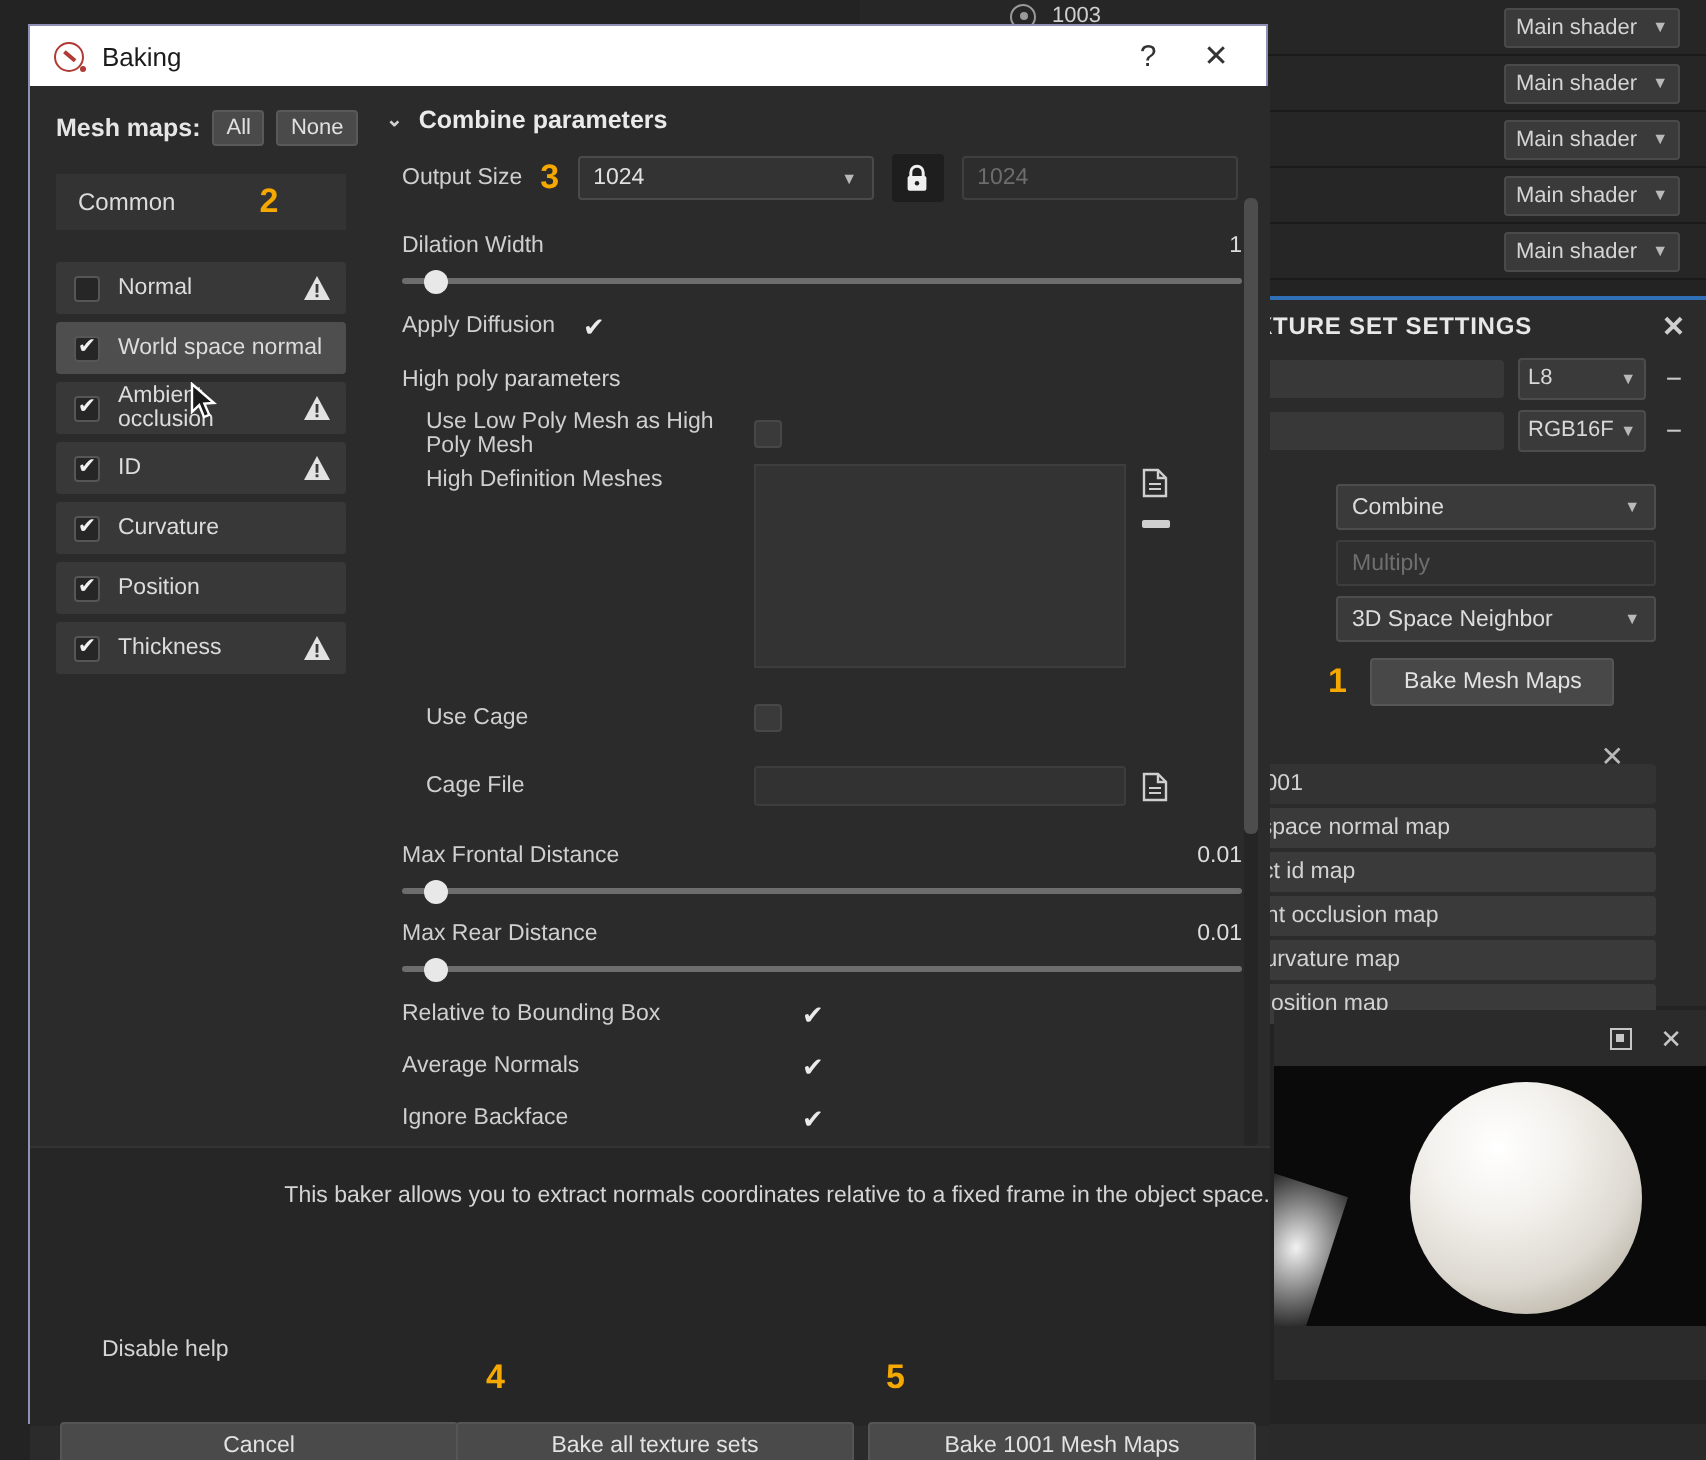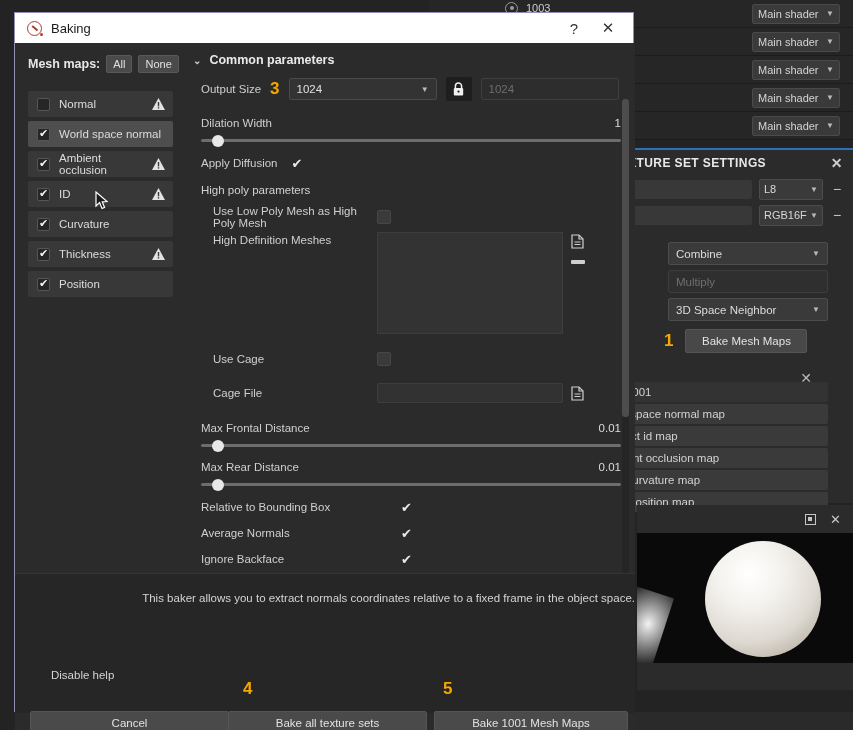--- a/index.html
+++ b/index.html
@@ -416,20 +416,24 @@
 
     <div class="dlg-body">
 
       <div class="leftcol">
         <div class="meshmaps-row">
           <span class="mm-label">Mesh maps:</span>
           <span class="mm-btn">All</span>
           <span class="mm-btn">None</span>
         </div>
 
+        <div class="common-tab">
+          <span>Common</span>
+          <span class="ann" style="position:relative">2</span>
+        </div>
 
         <div class="map-rows">
           <div class="map-row">
             <span class="cb"></span>
             <span class="nm">Normal</span>
             <span class="warn">
               <svg width="15" height="14" viewBox="0 0 15 14">
                   <path d="M7.5 1 L14 13 L1 13 Z" fill="#e3e3e3"></path>
                   <rect x="6.8" y="5" width="1.4" height="4.4" fill="#3a3a3a"></rect>
                   <rect x="6.8" y="10.2" width="1.4" height="1.4" fill="#3a3a3a"></rect>
@@ -466,48 +470,48 @@
             </span>
           </div>
 
           <div class="map-row">
             <span class="cb on"></span>
             <span class="nm">Curvature</span>
           </div>
 
           <div class="map-row">
             <span class="cb on"></span>
+            <span class="nm">Position</span>
+          </div>
+
+          <div class="map-row">
+            <span class="cb on"></span>
             <span class="nm">Thickness</span>
             <span class="warn">
               <svg width="15" height="14" viewBox="0 0 15 14">
                   <path d="M7.5 1 L14 13 L1 13 Z" fill="#e3e3e3"></path>
                   <rect x="6.8" y="5" width="1.4" height="4.4" fill="#3a3a3a"></rect>
                   <rect x="6.8" y="10.2" width="1.4" height="1.4" fill="#3a3a3a"></rect>
                 </svg>
             </span>
           </div>
-
-          <div class="map-row">
-            <span class="cb on"></span>
-            <span class="nm">Position</span>
-          </div>
         </div>
 
         <span class="cursor-arrow">
           <svg width="14" height="20" viewBox="0 0 14 20">
               <path d="M1 1 L1 15 L4.6 11.6 L7 17.5 L9.6 16.4 L7.2 10.8 L12 10.5 Z" fill="#1a1a1a" stroke="#ffffff" stroke-width="1.2"></path>
             </svg>
         </span>
       </div>
 
       <div class="rightcol">
 
         <div class="sec-head">
           <span class="chev">⌄</span>
-          <span>Common parameters</span>
+          <span>Combine parameters</span>
         </div>
 
         <div class="osize-row">
           <span class="plabel">Output Size</span>
           <span class="ann" style="position:relative">3</span>
           <div class="osize-sel">
             <span class="lbl">1024</span>
             <span class="caret">▼</span>
           </div>
           <div class="lockbtn">

